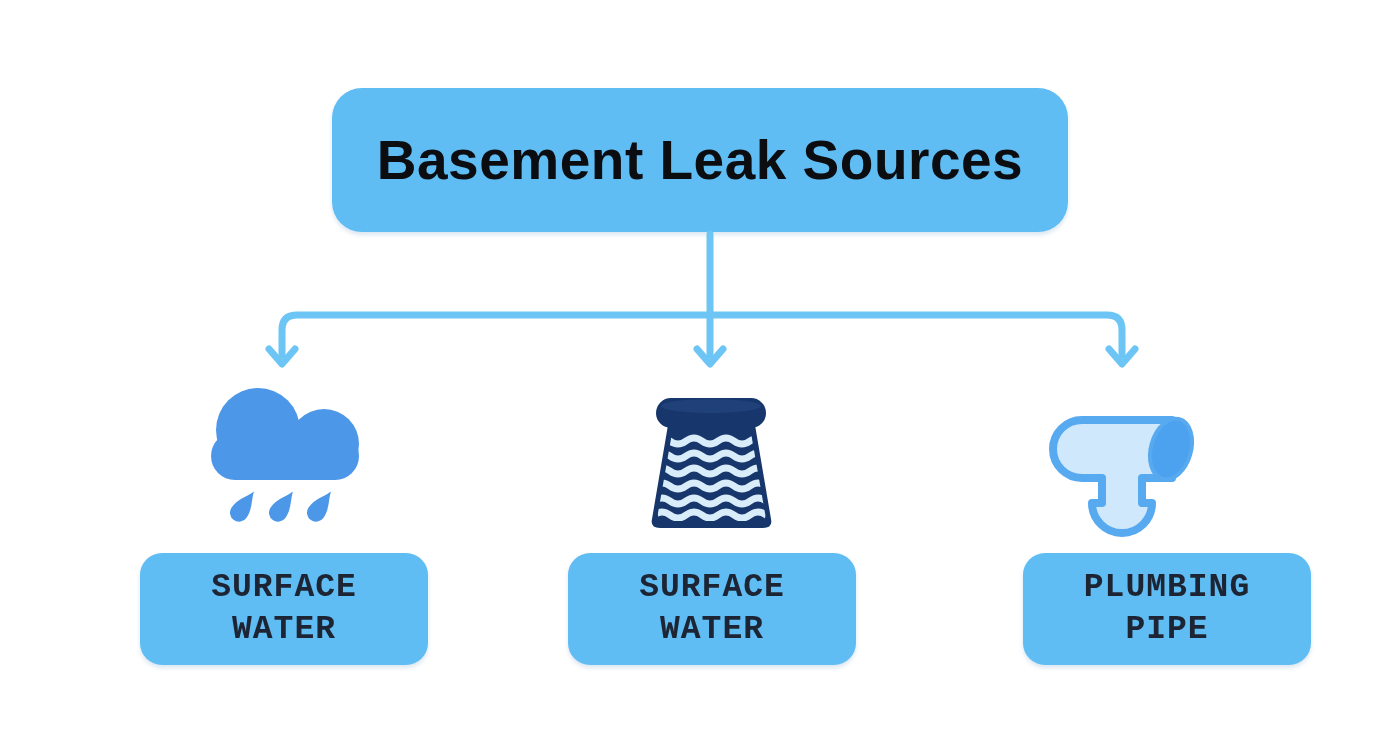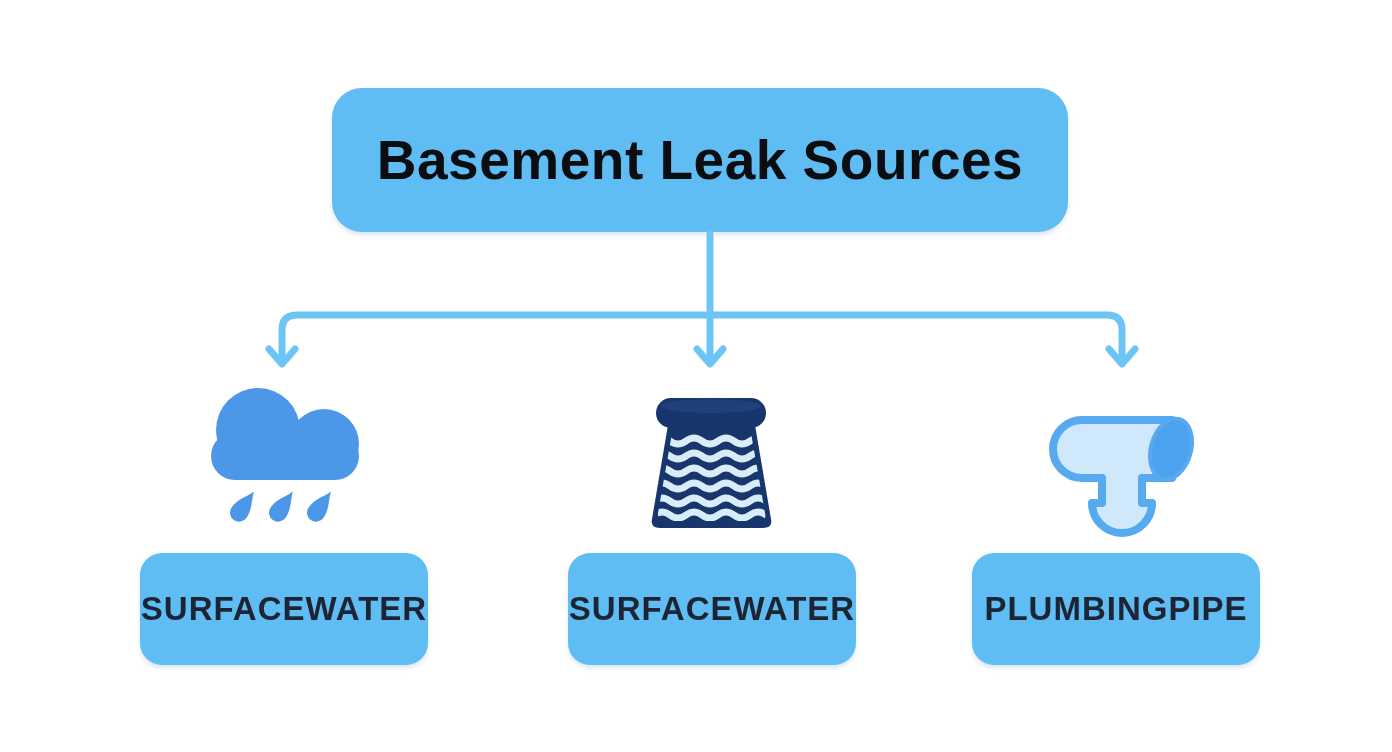--- a/index.html
+++ b/index.html
@@ -63,28 +63,29 @@
 
   
   .label-box {
     position: absolute;
     top: 553px;
     width: 288px;
     height: 112px;
     background: var(--box-blue, #5fbdf4);
     border-radius: 22px;
     display: flex;
-    flex-direction: row;
+    flex-direction: column;
     align-items: center;
     justify-content: center;
     box-shadow: 0 3px 4px rgba(110, 160, 200, 0.25);
+    font-family: Liberation Mono, monospace;
   }
   .label-box-1 { left: 140px; }
   .label-box-2 { left: 568px; }
-  .label-box-3 { left: 972px; }
+  .label-box-3 { left: 1023px; }
   .label-line {
     color: var(--label-text, #1d2534);
     font-size: 33px;
     font-weight: 700;
     letter-spacing: 1px;
     line-height: 1.28;
     white-space: nowrap;
   }
 </style>
 </head>

